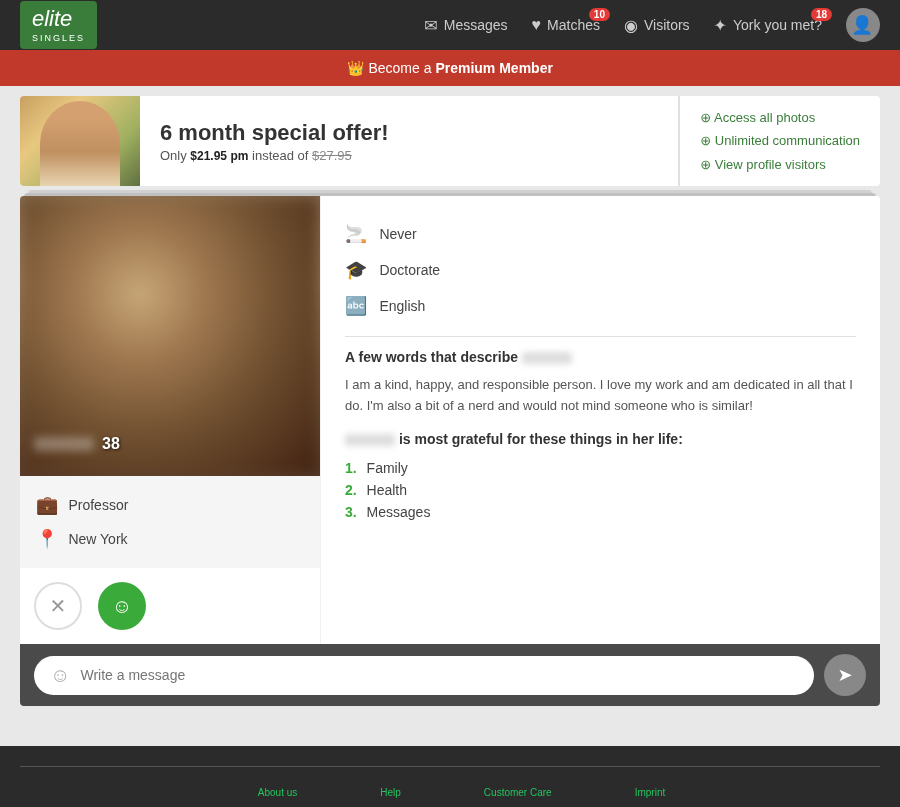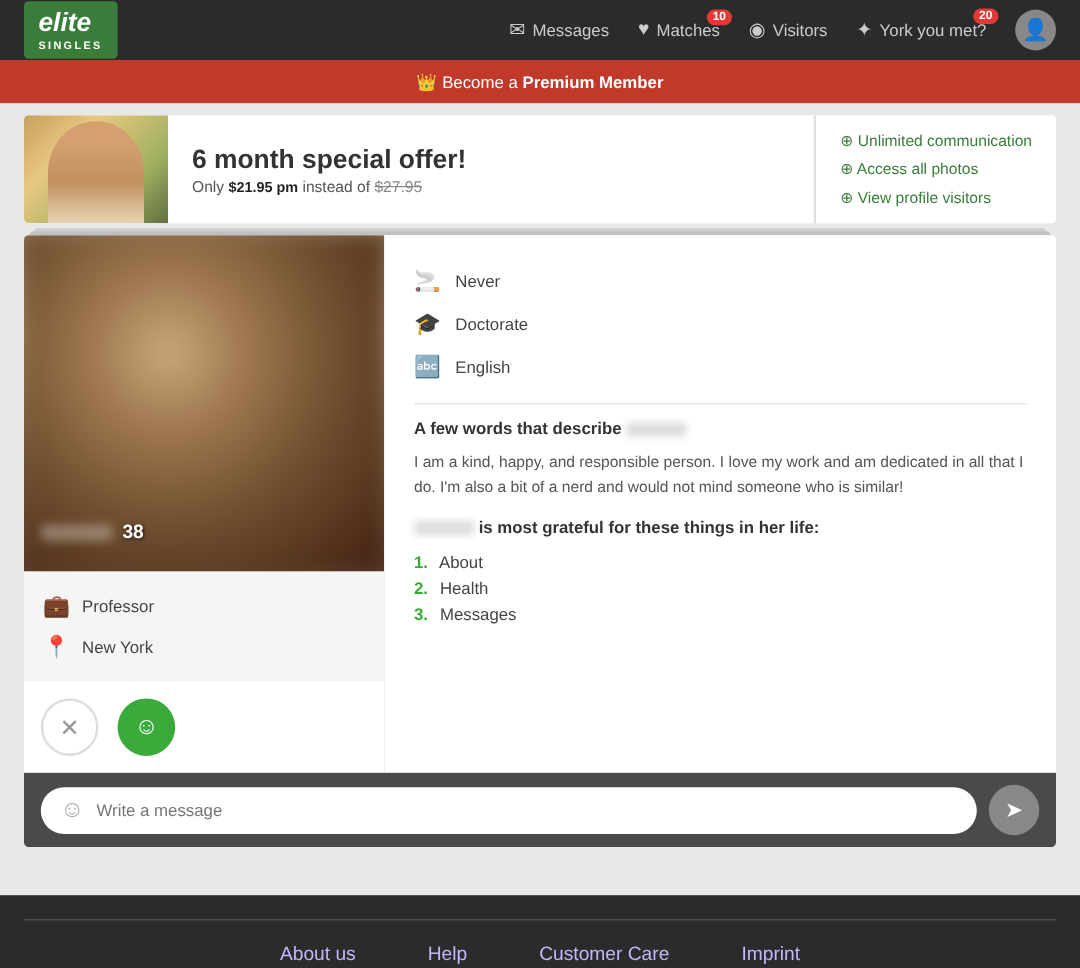--- a/index.html
+++ b/index.html
@@ -11,21 +11,21 @@
       height: 50px;
       display: flex;
       align-items: center;
       justify-content: space-between;
       padding: 0 20px;
     }
     .logo {
       background: #3a7d3a;
       color: white;
       font-size: 22px;
-      font-weight: bold;
+      font-weight: normal;
       font-style: italic;
       padding: 5px 12px;
       border-radius: 4px;
       line-height: 1.2;
     }
     .logo-sub {
       font-size: 9px;
       display: block;
       text-align: center;
       font-style: normal;
@@ -406,24 +406,25 @@
       border: none;
       border-top: 1px solid #555;
       margin-bottom: 20px;
     }
     .footer-links {
       display: flex;
       gap: 60px;
       justify-content: center;
     }
     .footer-link {
-      color: #c4b5fd;
-      font-size: 16px;
+      color: #22c55e;
+      font-size: 10px;
       cursor: pointer;
       text-decoration: none;
+      margin-left: 23px;
     }
 
     .matches-nav-item {
       position: relative;
     }
   </style>
 </head>
 <body>
 
 <div class="header">
@@ -441,21 +442,21 @@
       <span>Matches</span>
       <span class="badge">10</span>
     </div>
     <div class="nav-item">
       <span class="nav-icon">◉</span>
       <span>Visitors</span>
     </div>
     <div class="nav-item">
       <span class="nav-icon">✦</span>
       <span>York you met?</span>
-      <span class="badge">20</span>
+      <span class="badge">18</span>
     </div>
     <div class="avatar-circle">
       <span style="color:#fff;font-size:18px;">👤</span>
     </div>
   </nav>
 </div>
 
 <div class="premium-banner">
   <span>👑 </span>
   <span>Become a </span>
@@ -469,22 +470,22 @@
   <div class="ad-content">
     <div class="ad-title">6 month special offer!</div>
     <div class="ad-price">
       <span>Only </span>
       <strong>$21.95 pm</strong>
       <span> instead of </span>
       <s>$27.95</s>
     </div>
   </div>
   <div class="ad-features">
+    <div>Access all photos</div>
     <div>Unlimited communication</div>
-    <div>Access all photos</div>
     <div>View profile visitors</div>
   </div>
 </div>
 
 <div class="main-area">
   <div class="card-stack">
     <div class="card-back"></div>
     <div class="card-back2"></div>
     <div class="profile-card">
       <div class="card-body">
@@ -540,21 +541,21 @@
           </div>
           <p class="bio-text">I am a kind, happy, and responsible person. I love my work and am dedicated in all that I do. I'm also a bit of a nerd and would not mind someone who is similar!</p>
 
           <div class="grateful-title">
             <span class="name-blur-inline"></span>
             <span>is most grateful for these things in her life:</span>
           </div>
           <ol class="grateful-list">
             <li>
               <span class="list-num">1.</span>
-              <span>About</span>
+              <span>Family</span>
             </li>
             <li>
               <span class="list-num">2.</span>
               <span>Health</span>
             </li>
             <li>
               <span class="list-num">3.</span>
               <span>Messages</span>
             </li>
           </ol>

